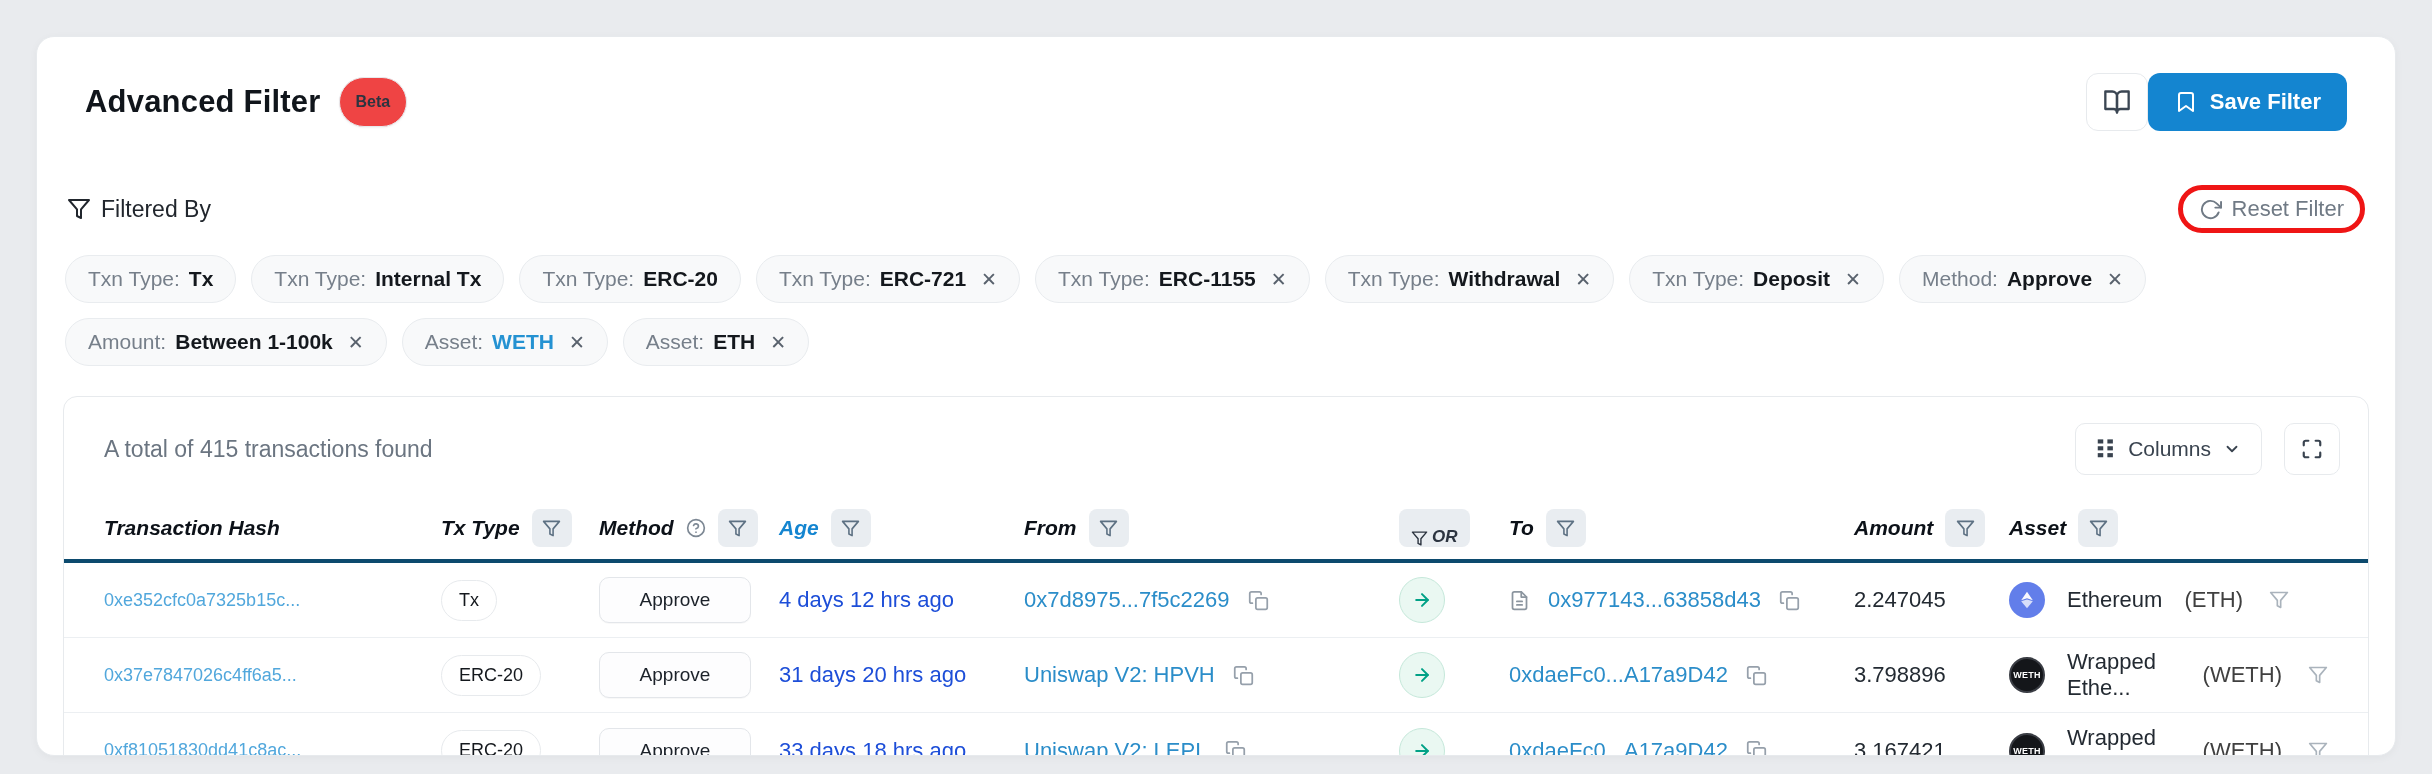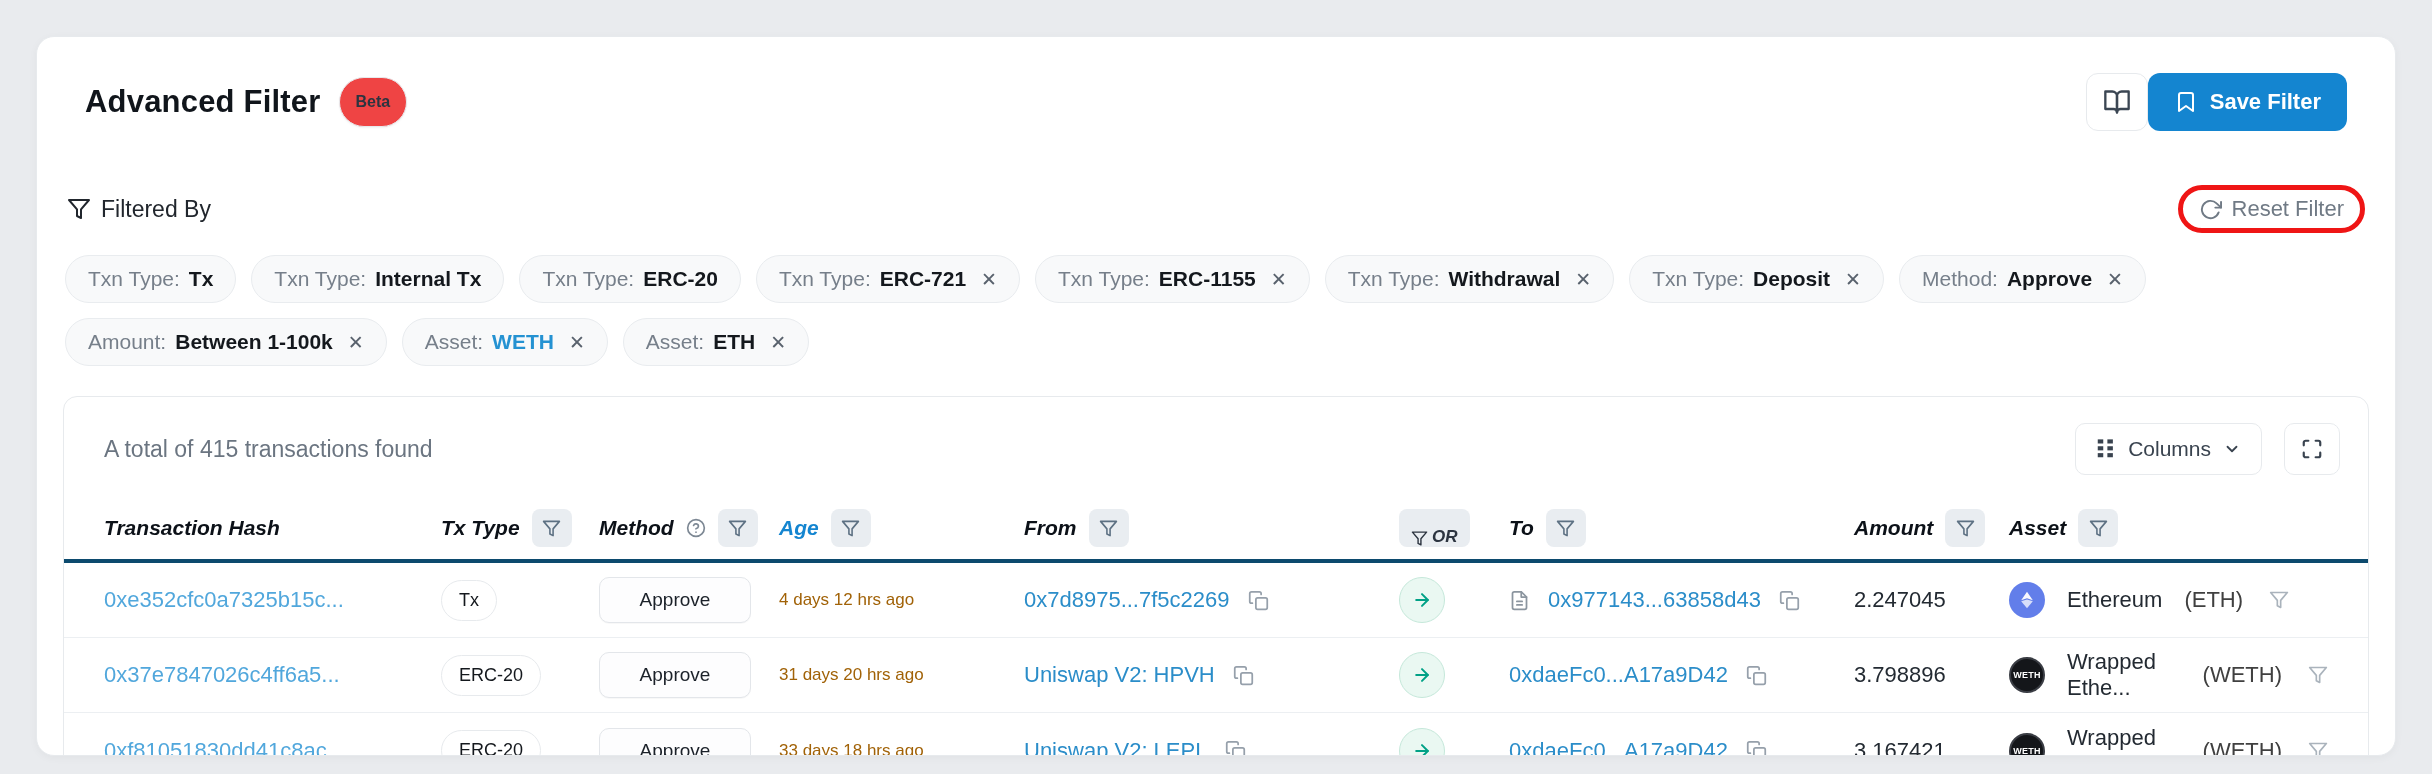--- a/index.html
+++ b/index.html
@@ -95,32 +95,32 @@
     width:40px; height:38px; border:none; border-radius:8px; background:#e9edf1;
     display:flex; align-items:center; justify-content:center; cursor:pointer; color:#5d7183;
   }
   .or-badge {
     display:flex; align-items:flex-end; gap:4px; background:#e9edf1; border-radius:8px;
     height:38px; padding:0 12px; font-size:17px; font-weight:700; color:#2c3440; cursor:pointer;
   }
   .help-icon { color:#7d8894; display:flex; }
   .trow { height:75px; border-bottom:1px solid #eceff2; }
   .trow:last-child { border-bottom:none; }
-  .hash-link { font-size:22px; color:#51a7dc; text-decoration:none; cursor:pointer; }
+  .hash-link { font-size:18px; color:#51a7dc; text-decoration:none; cursor:pointer; }
   .addr-link { font-size:22px; color:#2b8dc9; text-decoration:none; cursor:pointer; }
   .txtype-pill {
     display:inline-block; border:1px solid #e7eaed; border-radius:999px;
     padding:9px 17px; font-size:18px; color:#14181d; background:#fff;
   }
   .method-btn {
     width:152px; height:46px; border:1px solid #e3e6ea; border-radius:10px;
     background:#fdfdfe; font-size:19px; color:#1b2129; cursor:pointer;
     box-shadow:0 1px 1px rgba(0,0,0,.03); font-family:inherit;
   }
-  .age-cell { font-size:17px; color:#a16207; }
+  .age-cell { font-size:22px; color:#1d4ed8; }
   .cell-flex { display:flex; align-items:center; gap:18px; }
   .copy-icon { color:#96a0ab; cursor:pointer; display:flex; }
   .doc-icon { color:#8b959f; display:flex; }
   .arrow-circle {
     width:46px; height:46px; border-radius:50%;
     background:#eaf8f2; border:1px solid #c5e8da;
     display:flex; align-items:center; justify-content:center; color:var(--green,#00a186);
   }
   .amount-cell { font-size:22px; color:#232a32; }
   .asset-cell { display:flex; align-items:center; gap:22px; font-size:22px; color:#232a32; }

